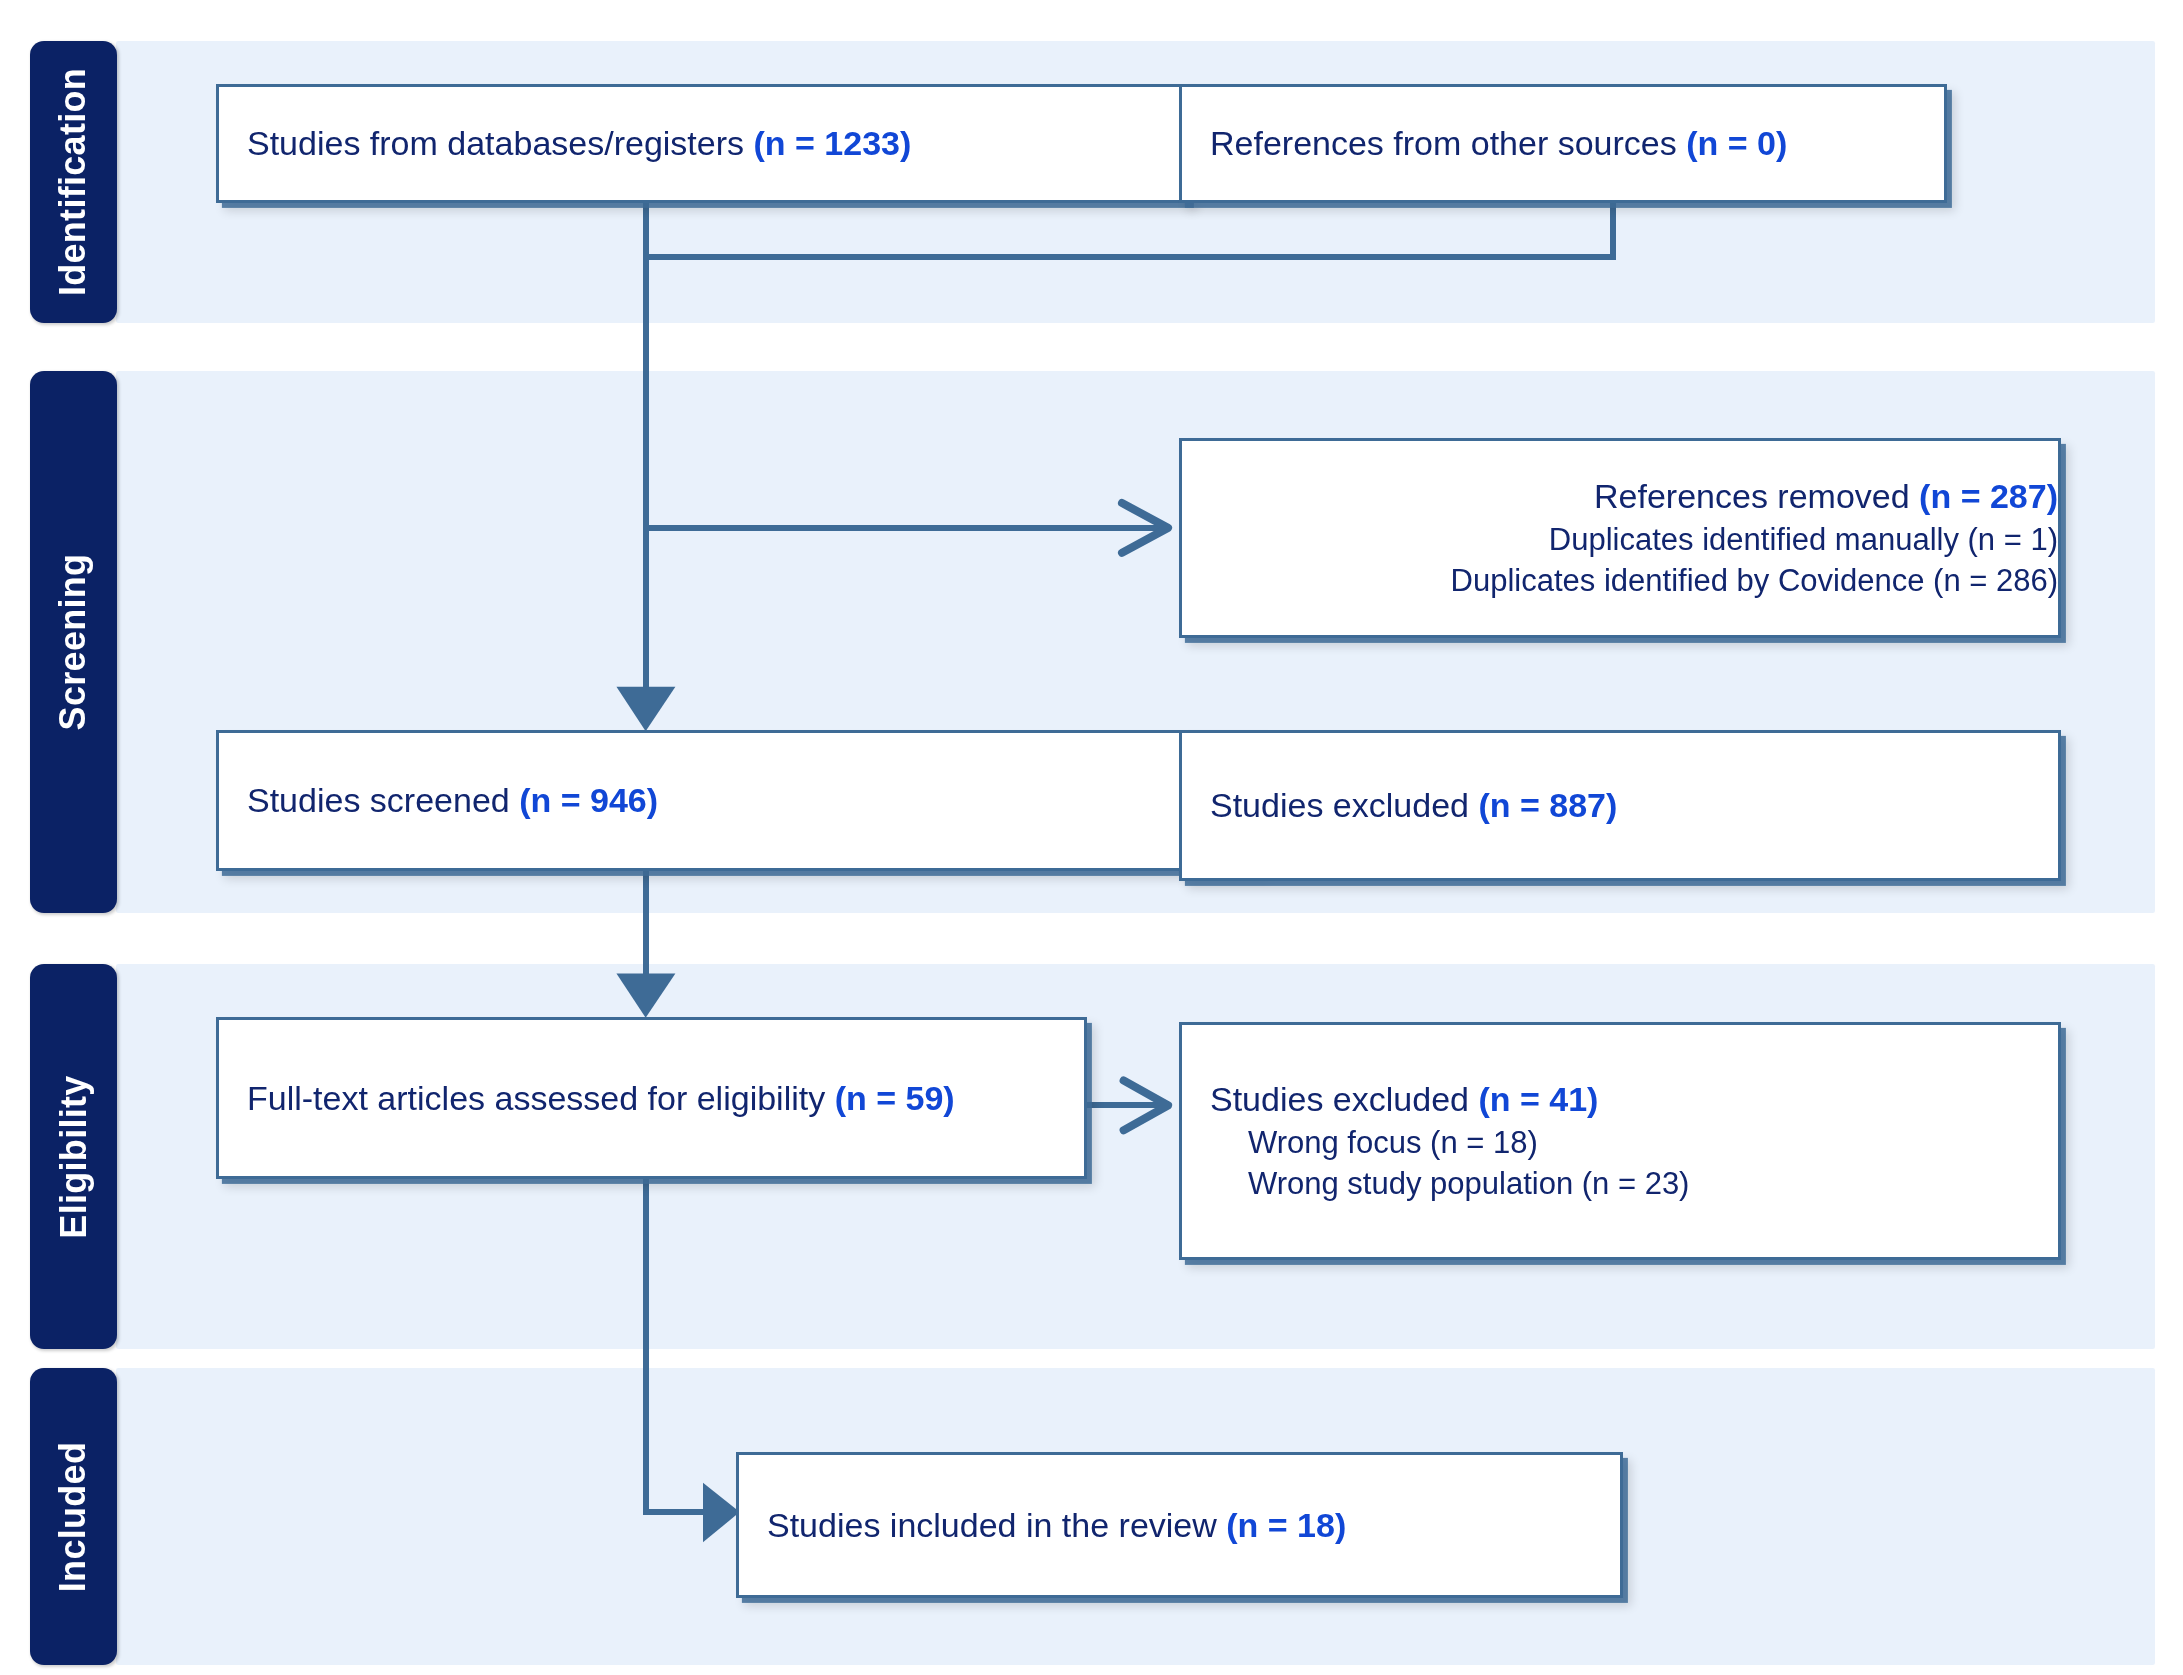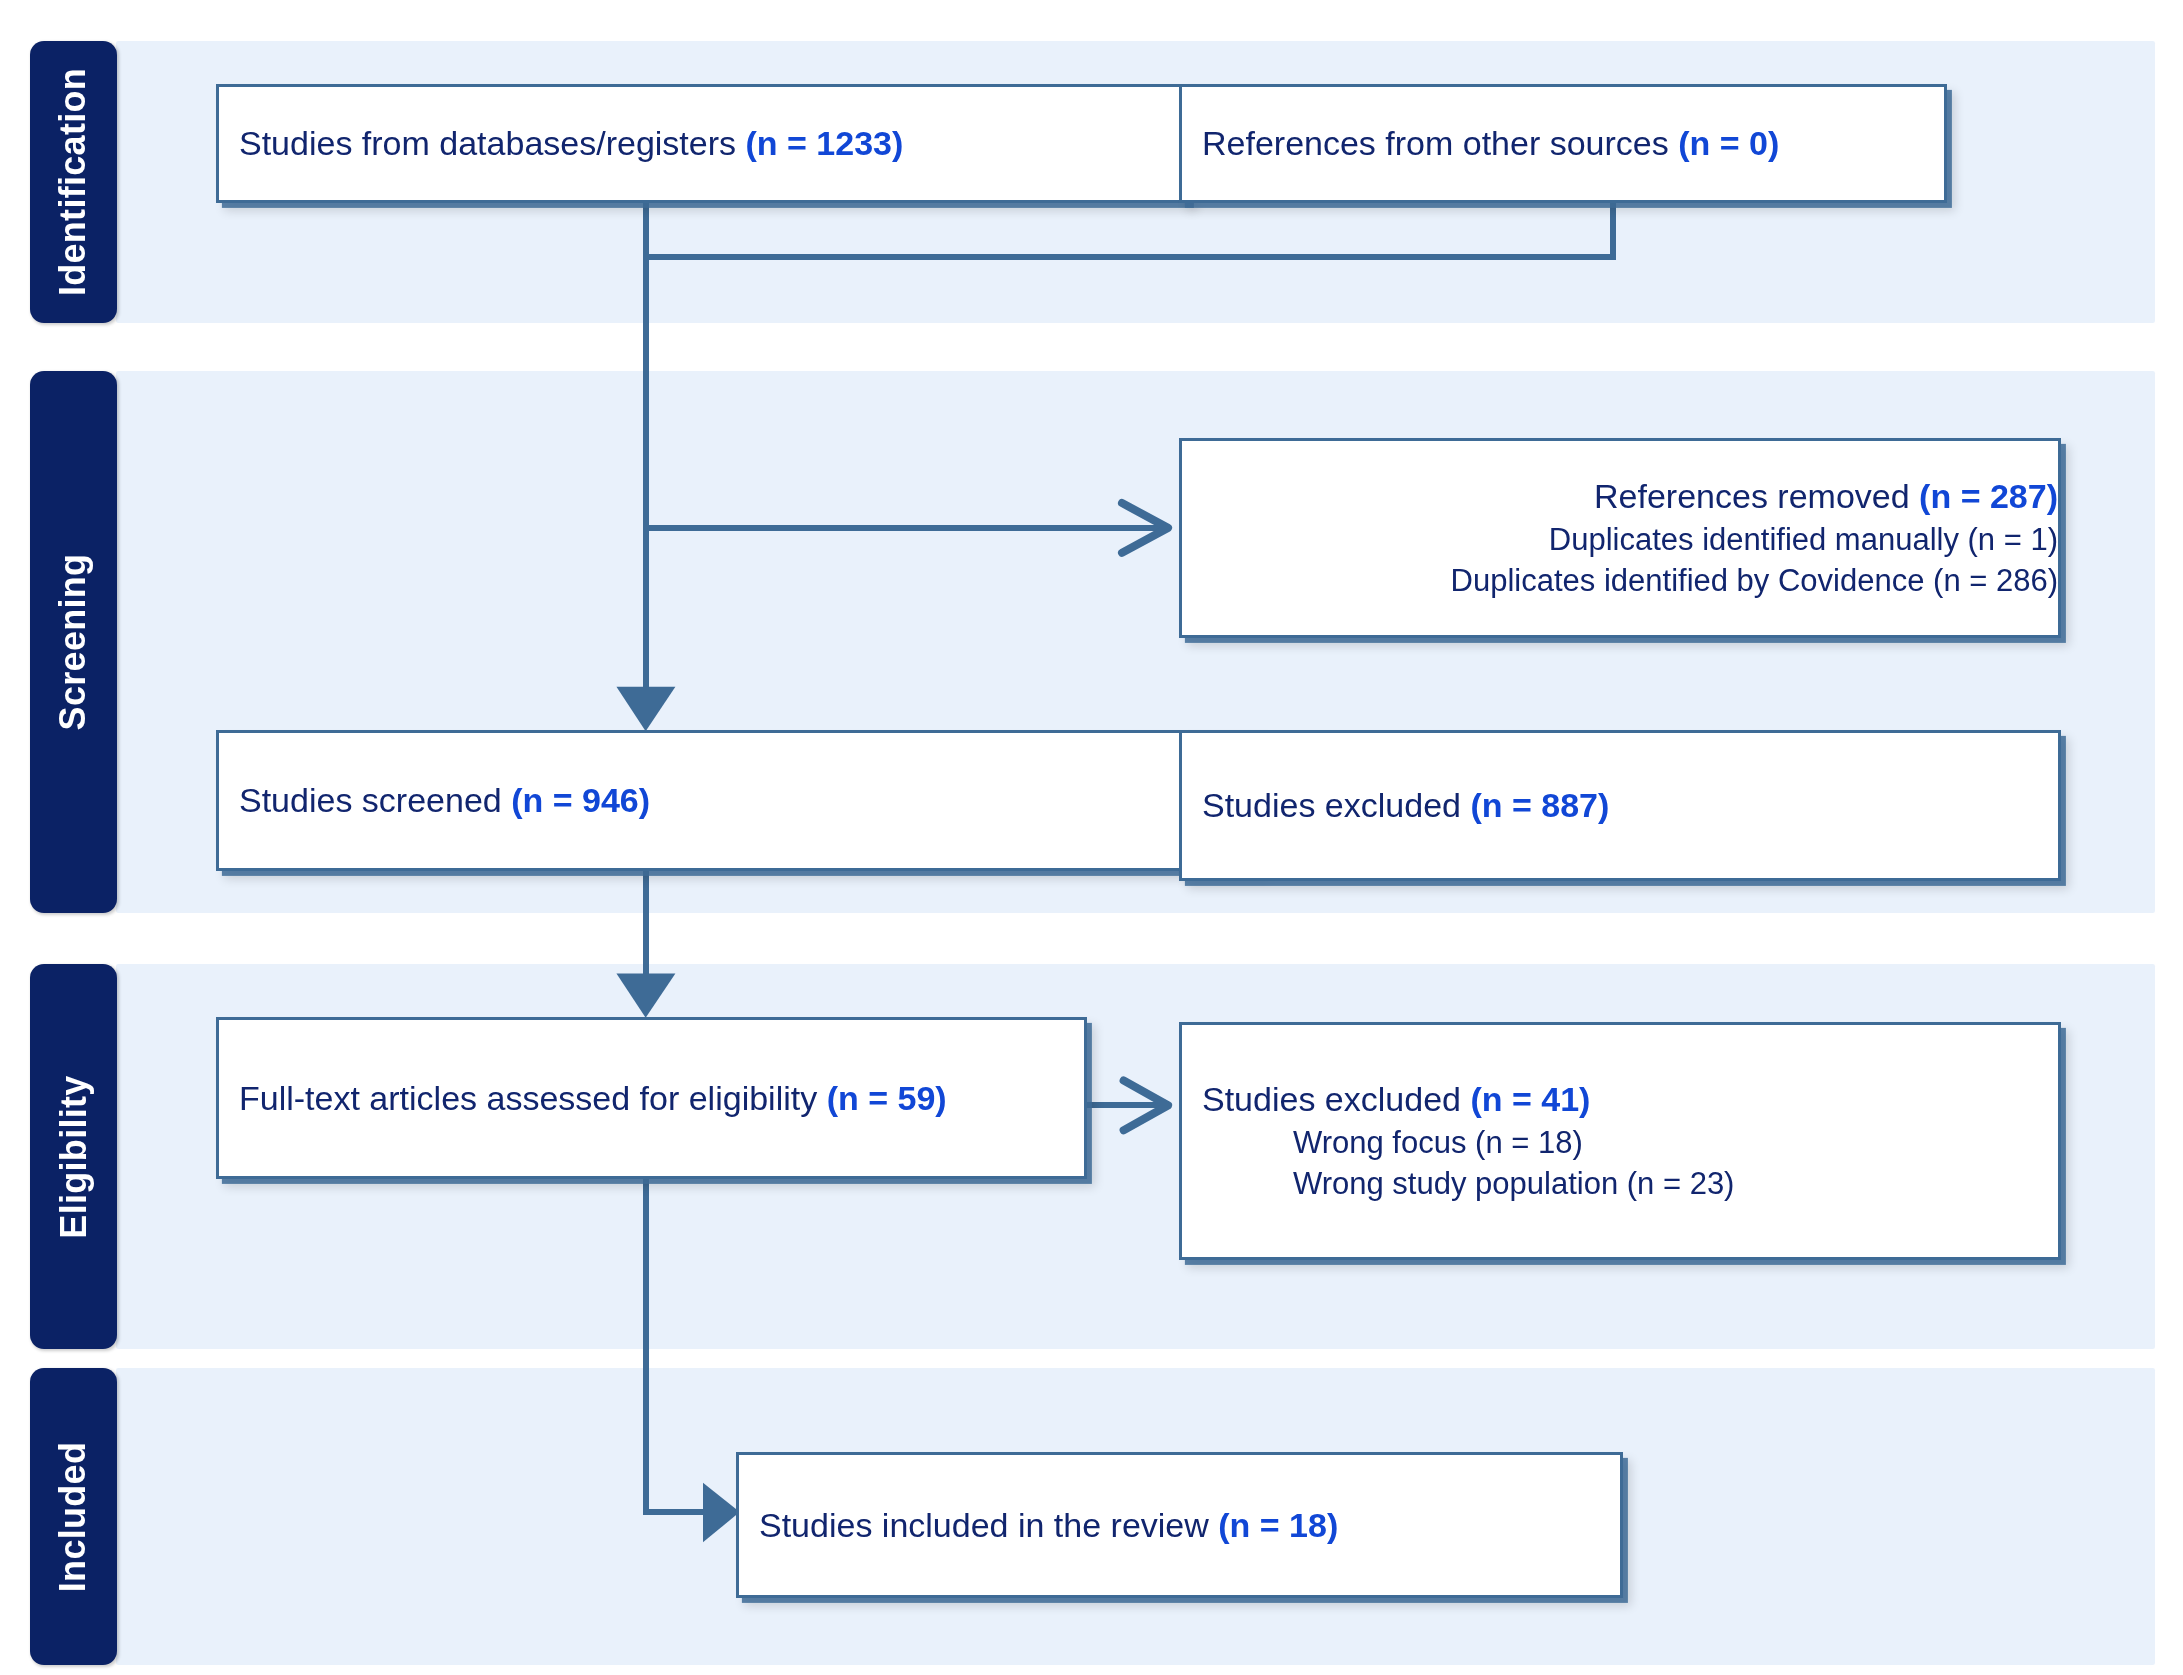--- a/index.html
+++ b/index.html
@@ -37,33 +37,33 @@
     border:3.8px solid #3e6b96;
     box-shadow: 5.4px 5.4px 0 -0.5px rgba(62,107,150,0.85), 7.6px 7.6px 9.7px rgba(0,0,0,0.14);
     display:flex;
     flex-direction:column;
     justify-content:center;
     box-sizing:border-box;
   }
   .node-text {
     font-size:34px;
     color:#11256e;
-    padding-left:20px;
+    padding-left:28px;
     line-height:1.30;
     font-family:"Liberation Sans", sans-serif;
     white-space:nowrap;
   }
   .node-text .n {
     color:#1147d6;
     font-weight:bold;
   }
   .sub {
     font-size:31px;
     color:#11256e;
-    padding-left:111px;
+    padding-left:66px;
     line-height:1.34;
     white-space:nowrap;
     font-family:"Liberation Sans", sans-serif;
   }
 
   
   .conn {
     position:absolute;
     background:#3e6b96;
   }

